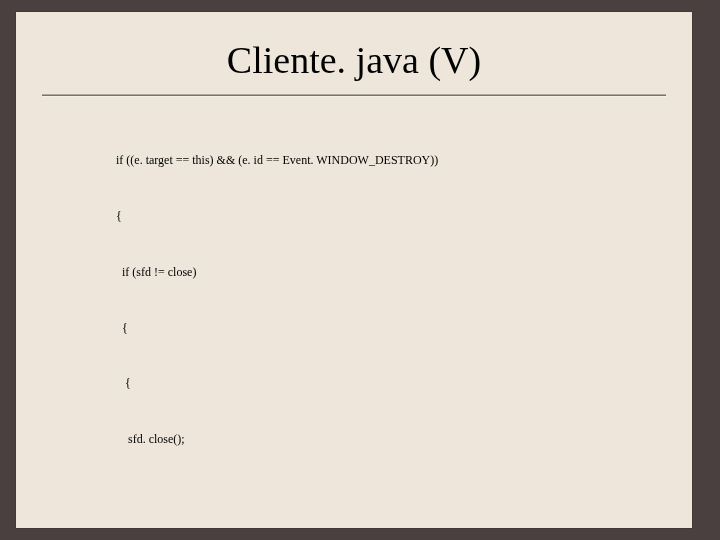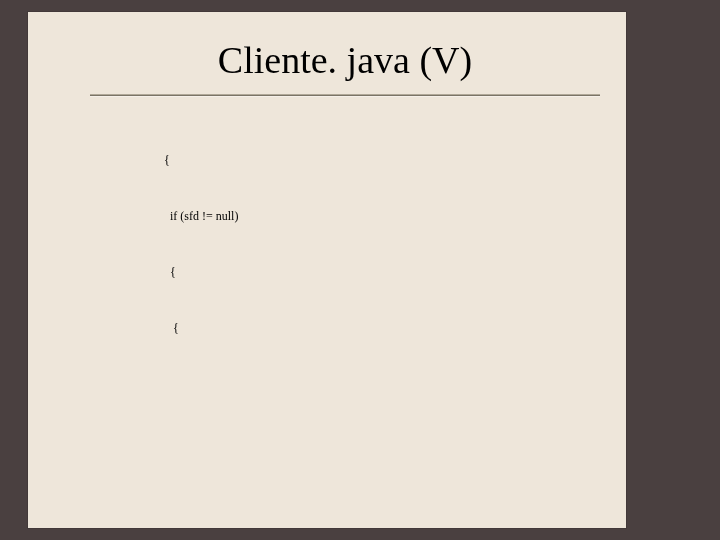--- a/index.html
+++ b/index.html
@@ -3,27 +3,26 @@
 <meta charset="utf-8">
 <style>
   * { margin: 0; padding: 0; box-sizing: border-box; }
   html, body { width: 720px; height: 540px; overflow: hidden; }
   body {
     background: #4a4040;
     font-family: "Times New Roman", Times, serif;
   }
   .slide {
     position: absolute;
-    left: 28px;
+    left: 16px;
     top: 12px;
-    width: 598px;
+    width: 676px;
     height: 516px;
     background: #eee6da;
     box-shadow: 0 0 0 1px rgba(0,0,0,0.1);
-    padding-left: 36px;
   }
   .title {
     text-align: center;
     font-size: 38px;
     font-weight: 400;
     color: #000;
     padding-top: 26px;
     padding-bottom: 12px;
     font-family: "Times New Roman", Times, serif;
   }
@@ -43,24 +42,26 @@
     white-space: pre;
   }
 </style>
 </head>
 <body>
 
 <div class="slide">
   <div class="title">Cliente. java (V)</div>
   <div class="rule"></div>
   <div class="code">
+    <div>if ((e. target == this) &amp;&amp; (e. id == Event. WINDOW_DESTROY))</div>
     <div>{</div>
-    <div>  if (sfd != null)</div>
+    <div>  if (sfd != close)</div>
     <div>  {</div>
     <div>   {</div>
+    <div>    sfd. close();</div>
     
     
     
     
     
     
     
     
     
     

